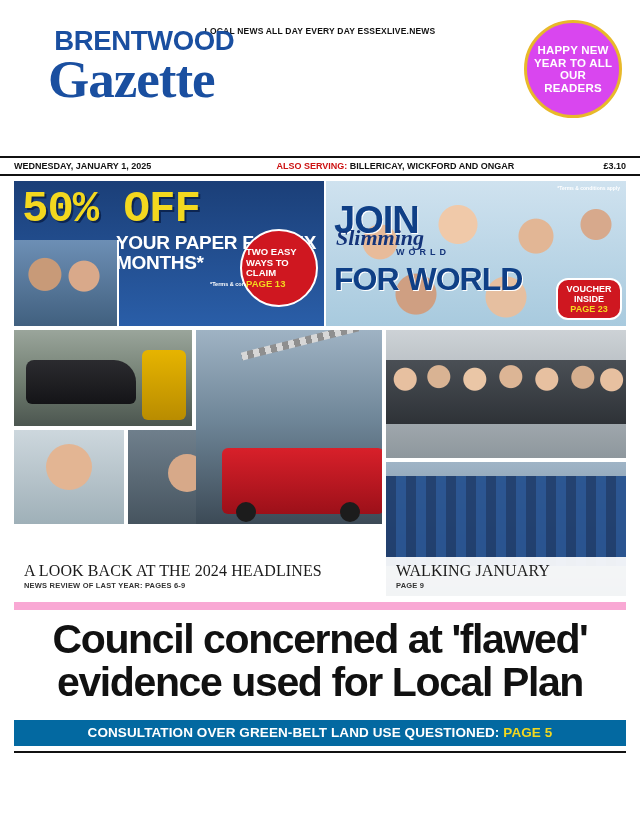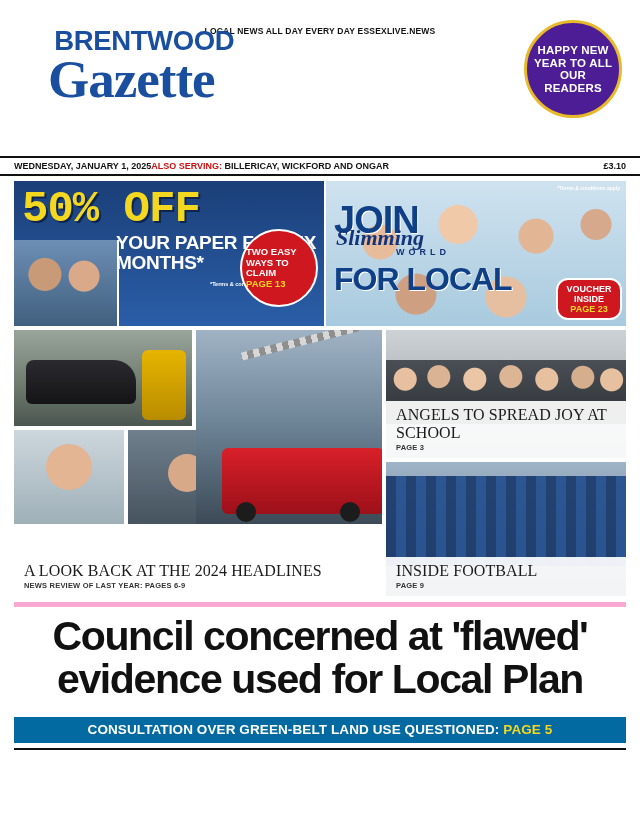--- a/index.html
+++ b/index.html
@@ -50,21 +50,21 @@
     font-weight: bold;
     color: #1a4fa0;
     font-family: "Liberation Serif", serif;
     letter-spacing: -1px;
   }
   .newyear-badge {
     position: absolute;
     top: 20px; right: 18px;
     width: 98px; height: 98px;
     border-radius: 50%;
-    background: #4c1d95;
+    background: #d946ef;
     border: 3px solid #e8b92a;
     color: #fff;
     display: flex; align-items: center; justify-content: center;
     text-align: center;
     font-size: 11.5px;
     font-weight: bold;
     line-height: 12.5px;
     letter-spacing: .2px;
     padding: 6px;
   }
@@ -78,21 +78,23 @@
     align-items: center;
     padding: 0 14px;
     font-size: 9px;
     font-weight: bold;
     color: #111;
     margin: 0 0 0 0;
   }
   .datebar .date { flex: 0 0 auto; }
   .datebar .serving {
     flex: 1 1 auto;
+    text-align: center;
     color: #111;
+    padding-left: 36px;
   }
   .datebar .serving .red { color: #cc1111; }
   .datebar .price { flex: 0 0 auto; font-size: 9px; }
 
   
   .promo {
     position: relative;
     height: 145px;
     margin: 5px 14px 0 14px;
     display: flex;
@@ -331,21 +333,21 @@
     position:absolute; left:0; right:0; top:14px; bottom:30px;
     background:
       repeating-linear-gradient(90deg, #1b3a6b 0 10px, #24508f 10px 20px),
       linear-gradient(180deg,#2a5fa0 0%,#1b3e70 100%);
     opacity: .92;
   }
 
   
   .headline-wrap {
     margin: 6px 14px 16px 14px;
-    border-top: 5px solid #f9a8d4;
+    border-top: 8px solid #f9a8d4;
     padding-top: 8px;
   }
   .headline {
     font-family: "Liberation Sans", sans-serif;
     font-weight: bold;
     font-size: 41px;
     line-height: 43px;
     letter-spacing: -1.4px;
     color: #111;
     text-align: center;
@@ -405,21 +407,21 @@
         </div>
       </div>
     </div>
 
     <div class="promo-right">
       <div class="faces"></div>
       <div class="terms2">*Terms &amp; conditions apply</div>
       <div class="join">JOIN</div>
       <div class="slimming">Slimming</div>
       <div class="world">WORLD</div>
-      <div class="forfree">FOR LOCAL</div>
+      <div class="forfree">FOR WORLD</div>
       <div class="voucher">
         <span>VOUCHER INSIDE</span>
         <div class="pg">PAGE 23</div>
       </div>
     </div>
   </div>
 
   <div class="grid">
 
     <div class="grid-left ph">
@@ -432,29 +434,25 @@
       </div>
       <div class="cap">
         <div class="t">A LOOK BACK AT THE 2024 HEADLINES</div>
         <div class="s">NEWS REVIEW OF LAST YEAR: PAGES 6-9</div>
       </div>
     </div>
 
     <div class="grid-right">
       <div class="ph ph-angels">
         <div class="row"></div>
-        <div class="cap">
-          <div class="t">ANGELS TO SPREAD JOY AT SCHOOL</div>
-          <div class="s">PAGE 3</div>
-        </div>
       </div>
       <div class="ph ph-football">
         <div class="crowd"></div>
         <div class="cap">
-          <div class="t">INSIDE FOOTBALL</div>
+          <div class="t">WALKING JANUARY</div>
           <div class="s">PAGE 9</div>
         </div>
       </div>
     </div>
   </div>
 
   <div class="headline-wrap">
     <div class="headline">Council concerned at 'flawed' evidence used for Local Plan</div>
   </div>
 

